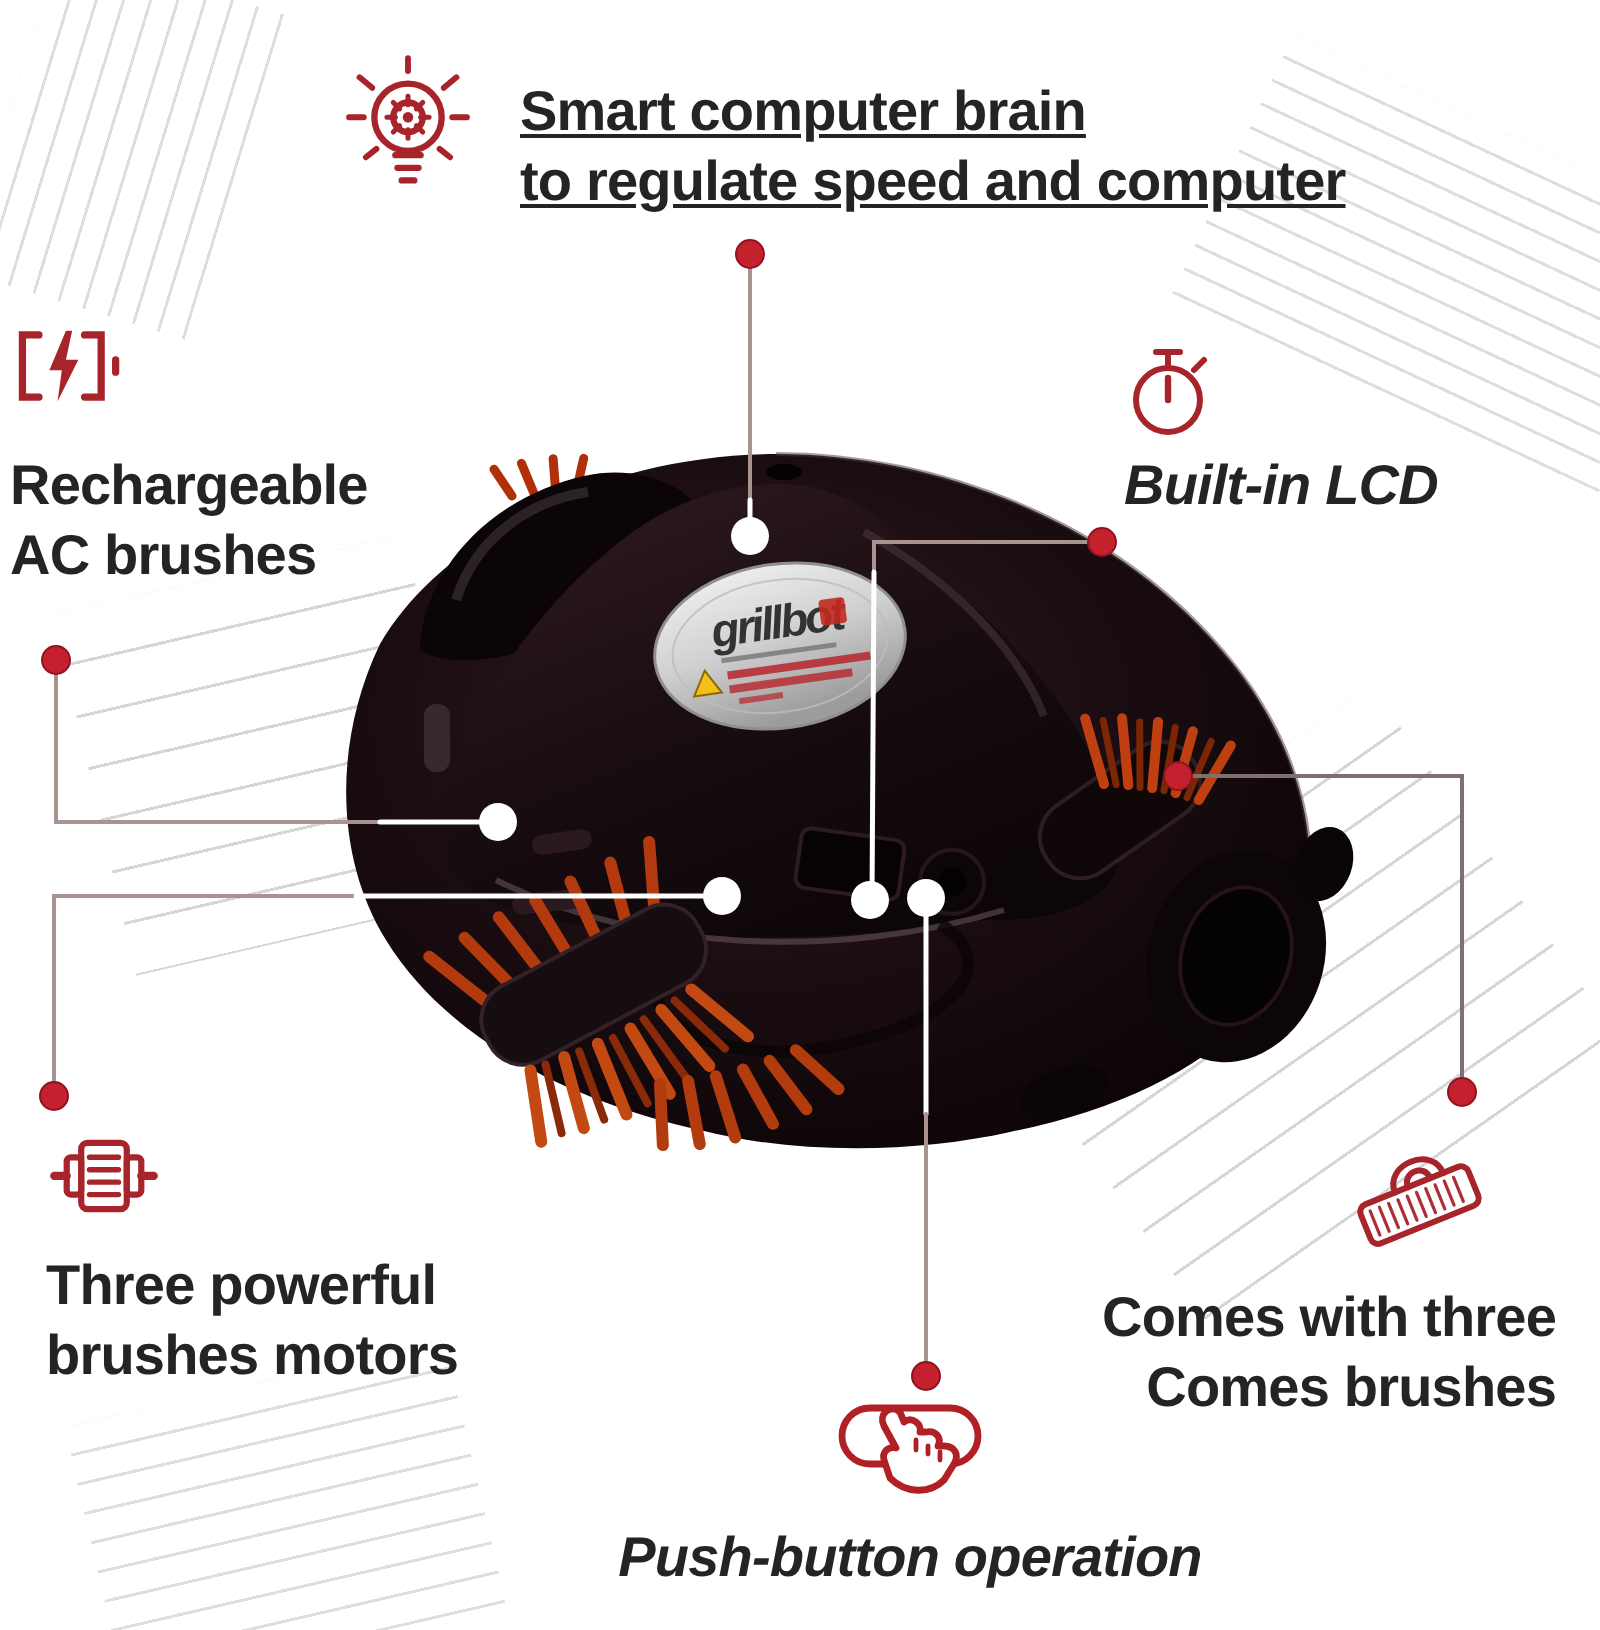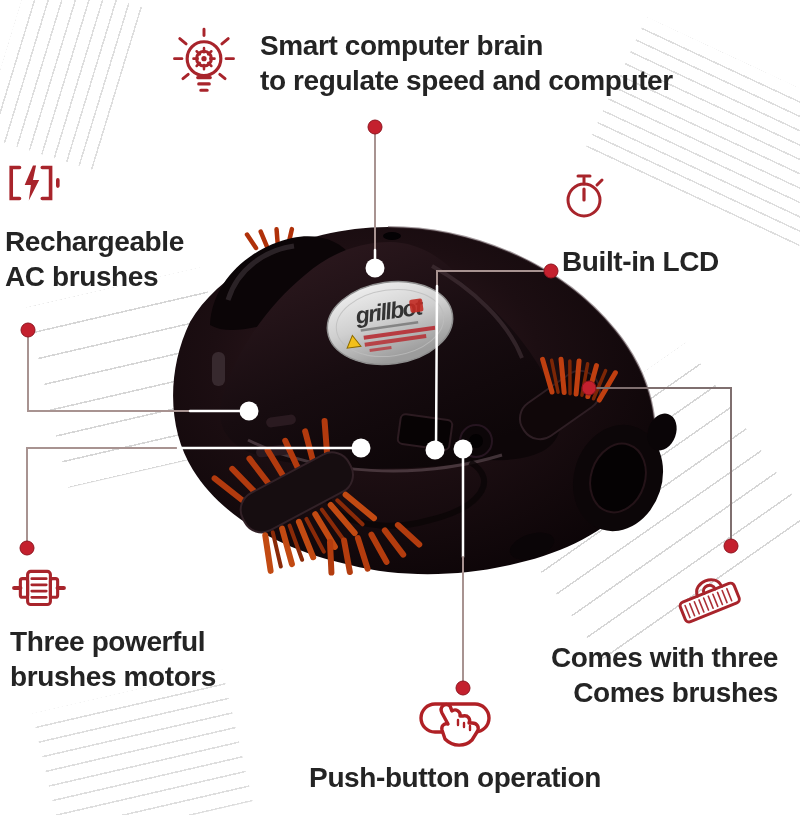--- a/index.html
+++ b/index.html
@@ -5,21 +5,21 @@
   html,body{margin:0;padding:0;background:#fff;}
   .canvas{position:relative;width:800px;height:815px;background:#ffffff;overflow:hidden;
           font-family:"Liberation Sans",sans-serif;color:#242424;}
   .hatch{position:absolute;background:repeating-linear-gradient(to bottom,transparent 0px,transparent 11.5px,rgba(0,0,0,0.13) 11.5px,rgba(0,0,0,0.13) 13px);}
   .hatch.sparse{background:repeating-linear-gradient(to bottom,transparent 0px,transparent 25px,rgba(0,0,0,0.16) 25px,rgba(0,0,0,0.16) 26.5px);}
   .scene{position:absolute;left:0;top:0;}
   .callout{position:absolute;}
   .callout .txt{font-weight:700;font-size:28px;line-height:35px;letter-spacing:-0.4px;color:#242424;}
   .row{display:flex;align-items:flex-start;}
   .right-align{text-align:right;}
-  .center-align{text-align:center;}
+  .center-align{text-align:center;font-style:italic;}
 </style>
 </head>
 <body>
 
 <div class="canvas">
 
   <div class="hatch" style="left:-20px;top:10px;width:170px;height:125px;transform:rotate(-73deg);"></div>
   <div class="hatch" style="left:605px;top:60px;width:235px;height:145px;transform:rotate(25deg);"></div>
   <div class="hatch sparse" style="left:45px;top:285px;width:180px;height:185px;transform:rotate(-13deg);"></div>
   <div class="hatch sparse" style="left:520px;top:395px;width:250px;height:215px;transform:rotate(-35deg);"></div>
@@ -161,21 +161,21 @@
 
   <div class="callout row" style="left:170px;top:26px;">
     <svg width="68" height="80" viewBox="0 0 64 76" fill="none" stroke="#a8242b" stroke-width="3" stroke-linecap="round">
       <circle cx="32" cy="31" r="16"></circle>
       <path d="M26,49 h12 M27,55 h10 M29,61 h6"></path>
       <circle cx="32" cy="31" r="7"></circle>
       <circle cx="32" cy="31" r="2.5" fill="#a8242b" stroke="none"></circle>
       <path d="M32,21 v4 M32,37 v4 M25,24 l3,3 M36,35 l3,3 M25,38 l3,-3 M36,27 l3,-3 M22,31 h4 M38,31 h4" stroke-width="2.4"></path>
       <path d="M9,12 l6,5 M55,12 l-6,5 M4,31 h7 M60,31 h-7 M12,50 l5,-4 M52,50 l-5,-4 M32,3 v6" stroke-width="2.8"></path>
     </svg>
-    <div class="txt" style="margin-left:22px;margin-top:2px;">
+    <div class="txt" style="margin-left:22px;margin-top:12px;text-decoration:underline;">
       <div>Smart computer brain</div>
       <div>to regulate speed and computer</div>
     </div>
   </div>
 
   <div class="callout" style="left:5px;top:162px;">
     <svg width="58" height="42" viewBox="0 0 56 40" fill="none" stroke="#a8242b" stroke-width="3.5" stroke-linecap="round">
       <path d="M14,5 H6 V35 H14"></path>
       <path d="M36,5 H44 V35 H36"></path>
       <path d="M51,17 V23"></path>
@@ -187,26 +187,26 @@
     </div>
   </div>
 
   <div class="callout" style="left:562px;top:170px;">
     <svg width="46" height="50" viewBox="0 0 46 50" fill="none" stroke="#a8242b" stroke-width="3" stroke-linecap="round">
       <circle cx="22" cy="30" r="16"></circle>
       <path d="M22,14 V8 M16,6 H28"></path>
       <path d="M35,15 L40,10"></path>
       <path d="M22,30 V19" stroke-width="3.2"></path>
     </svg>
-    <div class="txt" style="margin-top:20px;">
+    <div class="txt" style="margin-top:0;font-style:italic;">
       <div>Built-in LCD</div>
     </div>
   </div>
 
-  <div class="callout" style="left:10px;top:562px;">
+  <div class="callout" style="left:23px;top:562px;">
     <svg width="58" height="54" viewBox="0 0 56 52" fill="none" stroke="#a8242b" stroke-width="3" stroke-linecap="round">
       <rect x="17" y="9" width="22" height="32" rx="3"></rect>
       <path d="M21,16 H35 M21,22 H35 M21,28 H35 M21,34 H35" stroke-width="2.6"></path>
       <rect x="10" y="16" width="7" height="18" rx="2"></rect>
       <rect x="39" y="16" width="7" height="18" rx="2"></rect>
       <path d="M4,25 H10 M46,25 H52" stroke-width="4"></path>
     </svg>
     <div class="txt" style="margin-top:4px;">
       <div>Three powerful</div>
       <div>brushes motors</div>

